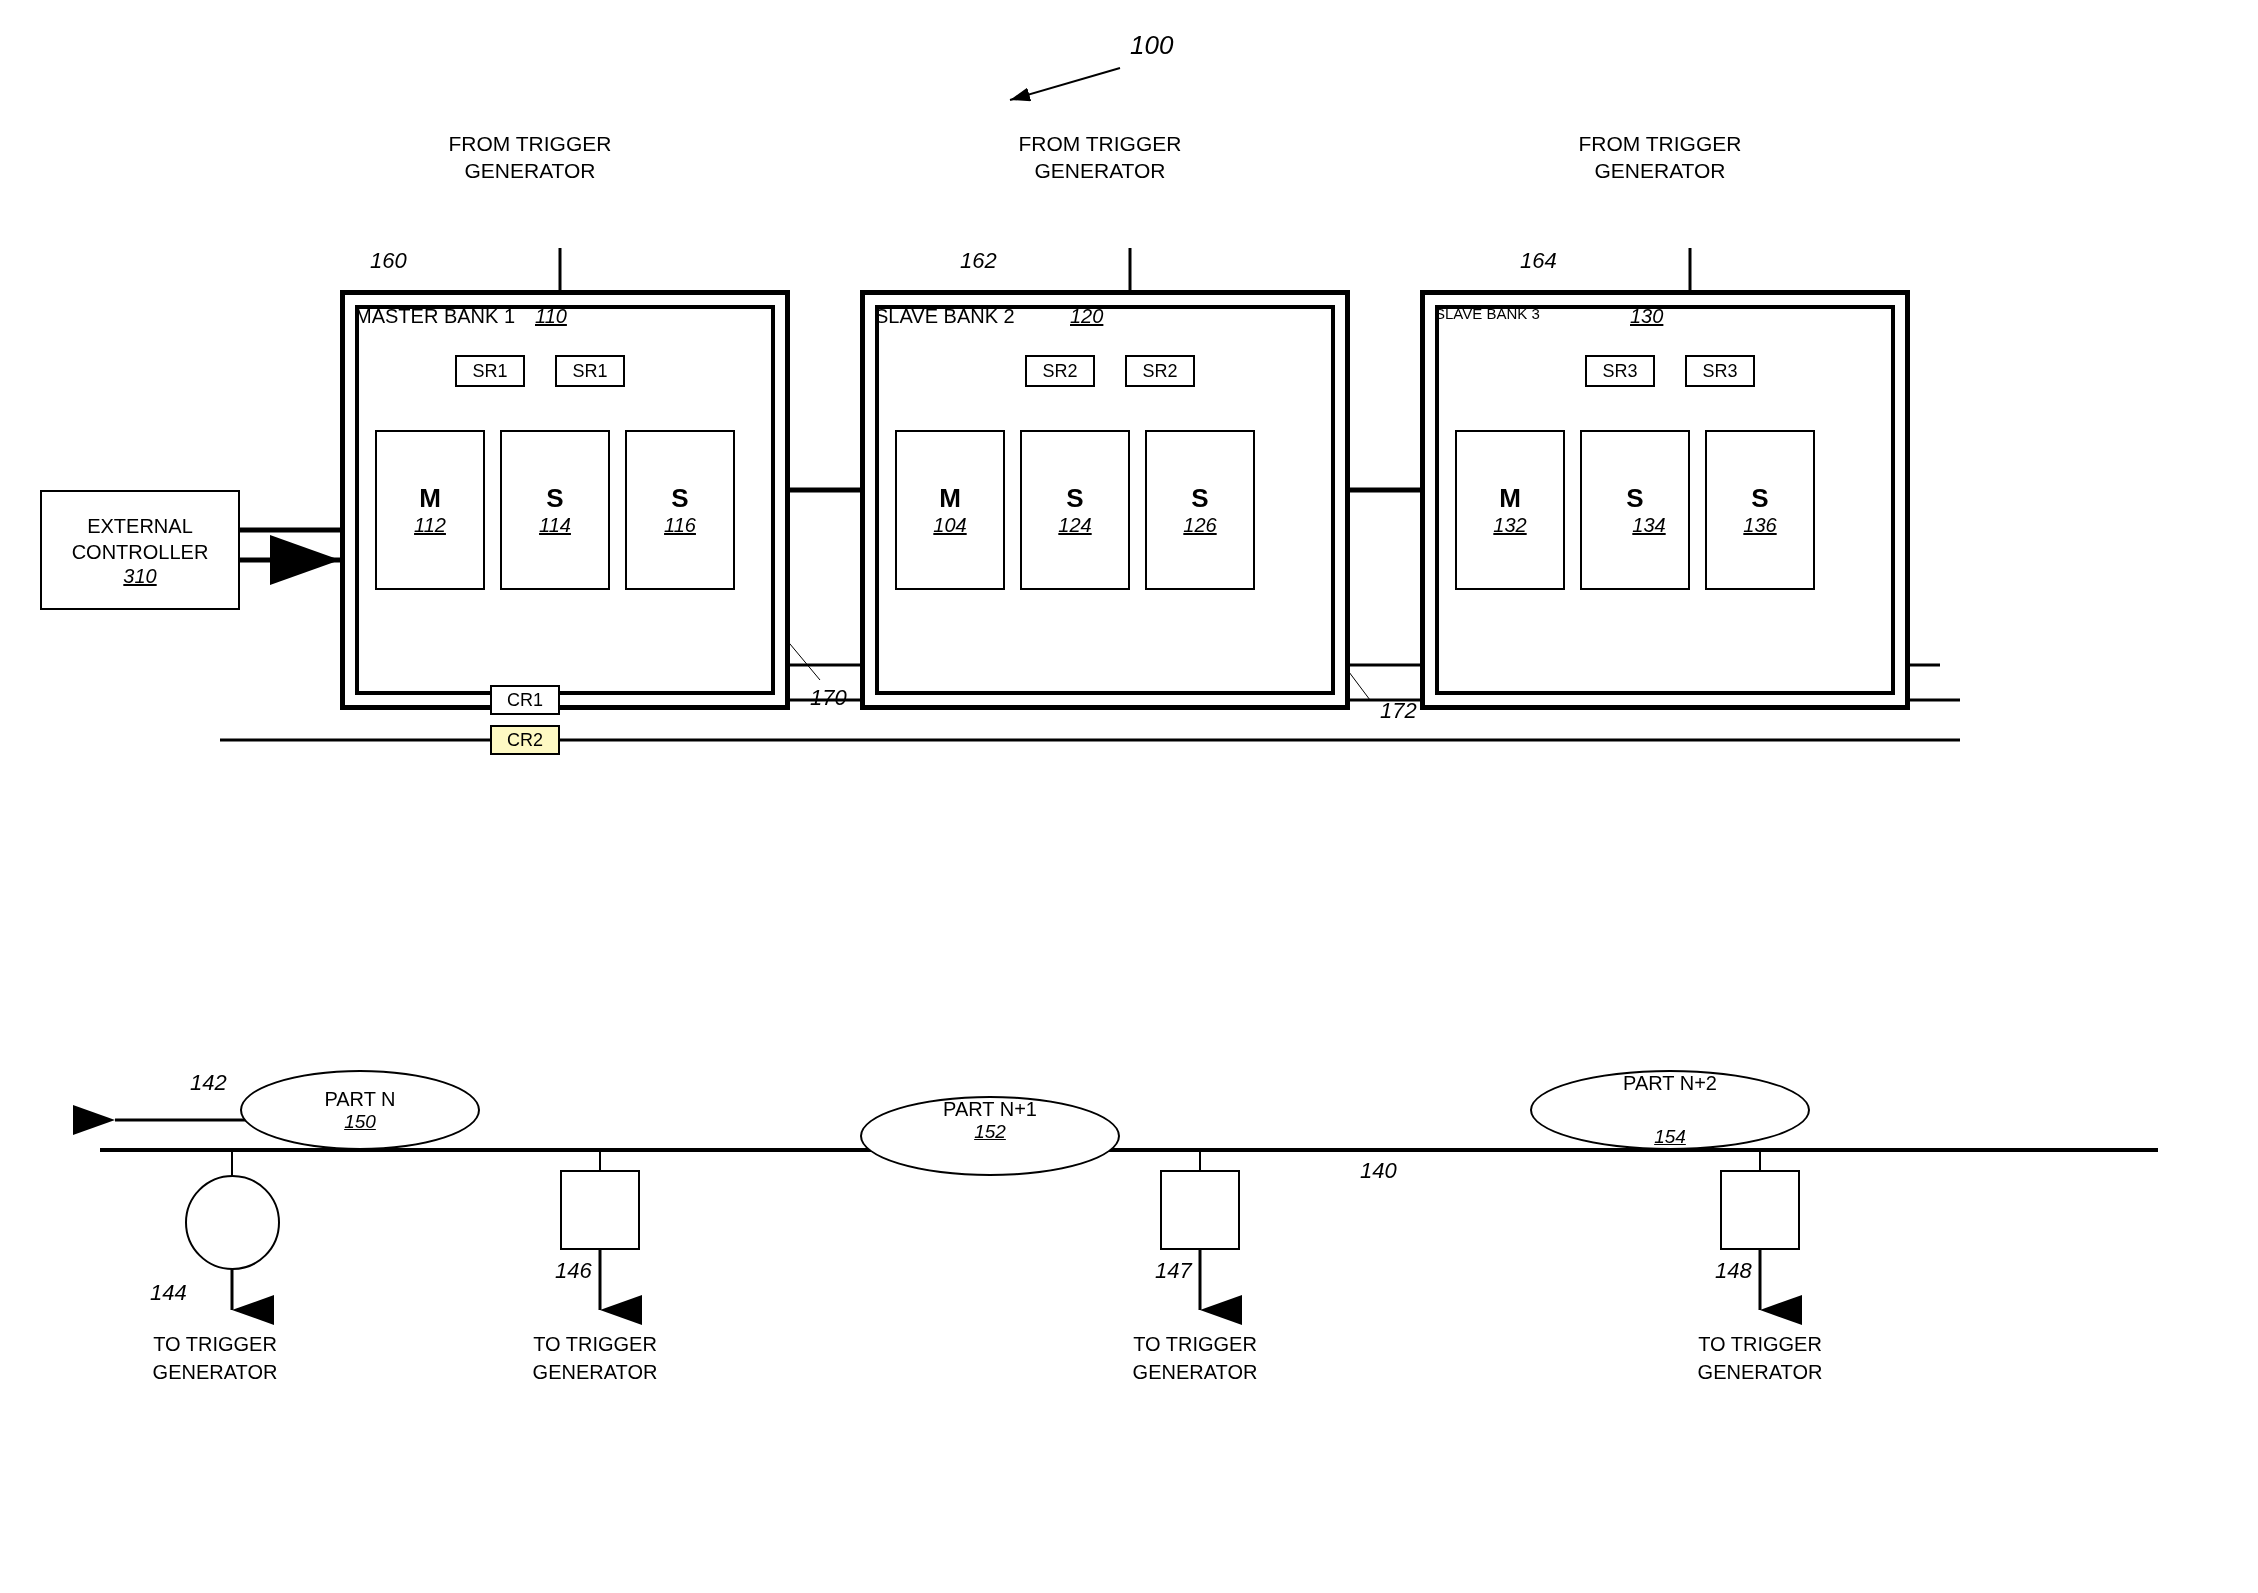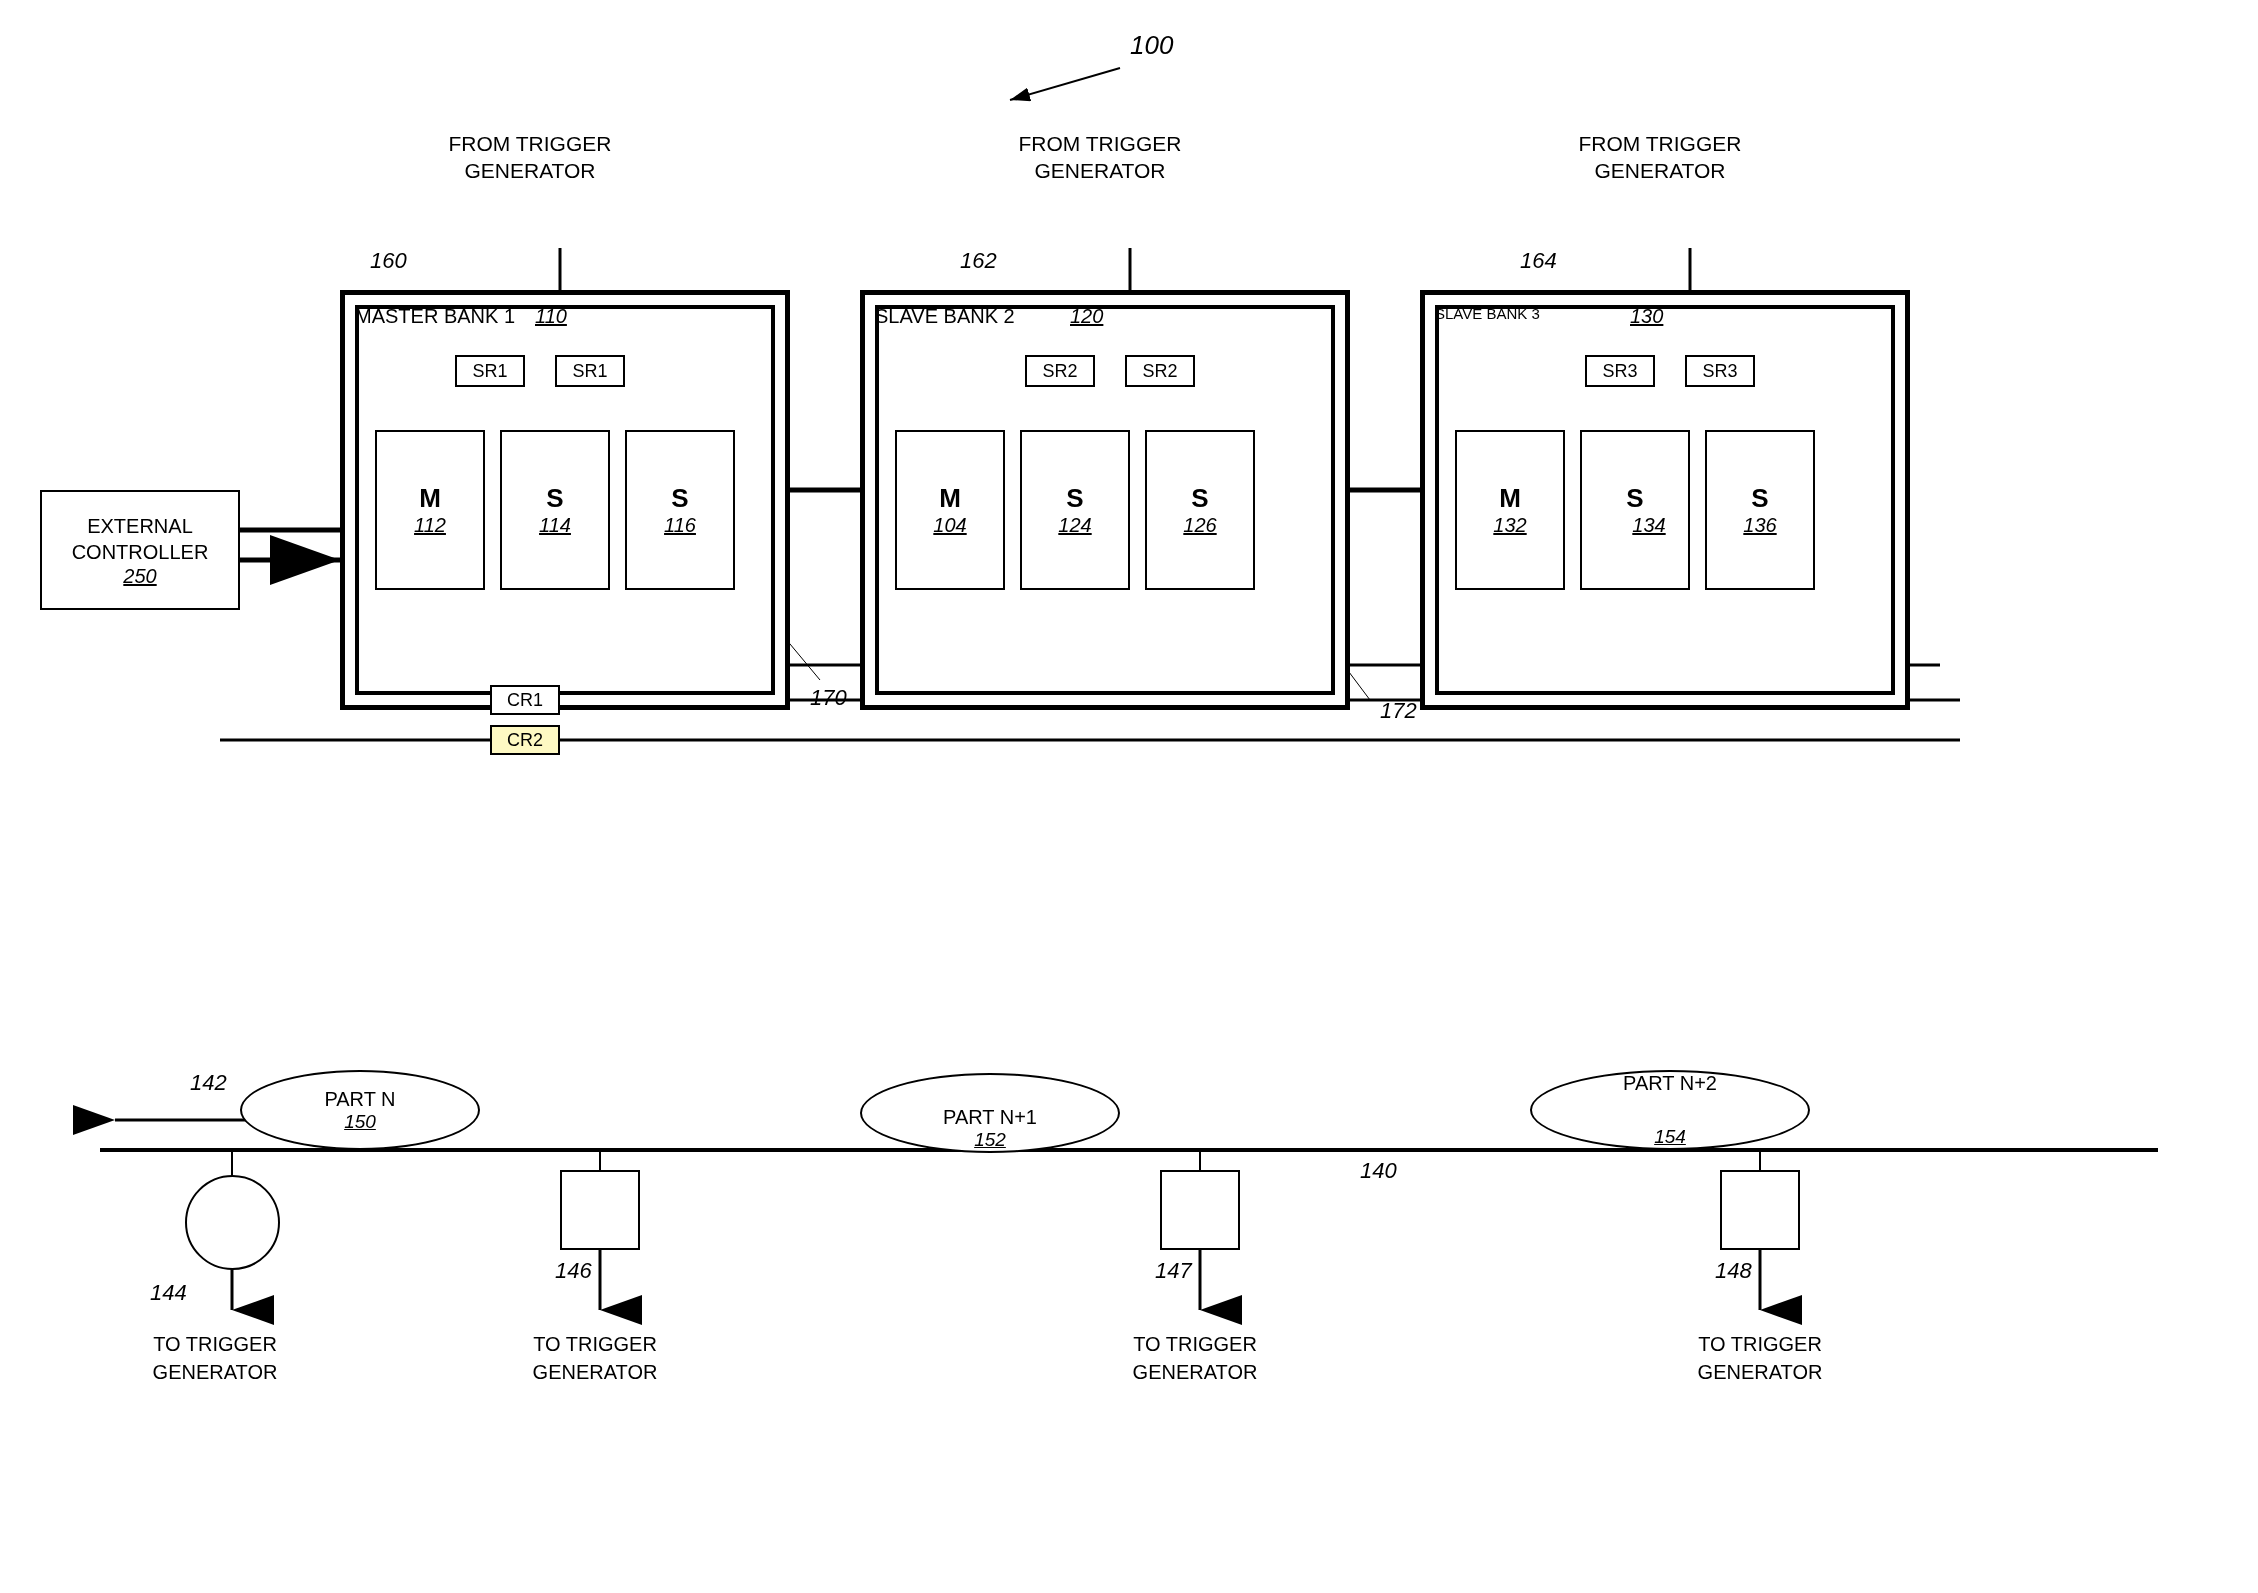--- a/index.html
+++ b/index.html
@@ -240,39 +240,39 @@
     <div style="font-size:26px; font-weight:bold;">S</div>
     <div class="label-italic label-underline" style="font-size:20px;margin-left:28px;">134</div>
   </div>
   <div class="box" style="left:1705px; top:430px; width:110px; height:160px; display:flex; flex-direction:column; align-items:center; justify-content:center;">
     <div style="font-size:26px; font-weight:bold;">S</div>
     <div class="label-italic label-underline" style="font-size:20px;">136</div>
   </div>
 
   <div class="box" style="left:40px; top:490px; width:200px; height:120px; display:flex; flex-direction:column; align-items:center; justify-content:center;">
     <div style="font-size:20px; text-align:center; line-height:1.3;">EXTERNAL<br>CONTROLLER</div>
-    <div class="label-italic label-underline" style="font-size:20px;">250</div>
+    <div class="label-italic label-underline" style="font-size:20px;">310</div>
   </div>
 
   <div class="box" style="left:490px; top:685px; width:70px; height:30px; display:flex; align-items:center; justify-content:center; font-size:18px; background:#fff; z-index:10;">CR1</div>
 
   <div class="label label-italic" style="left:810px; top:685px; font-size:22px;">170</div>
 
   <div class="box" style="left:490px; top:725px; width:70px; height:30px; display:flex; align-items:center; justify-content:center; font-size:18px; background:#fef9c3; z-index:10;">CR2</div>
 
   <div class="label label-italic" style="left:1380px; top:698px; font-size:22px;">172</div>
 
   <div class="label label-italic" style="left:190px; top:1070px; font-size:22px;">142</div>
 
   <div class="oval" style="left:240px; top:1070px; width:240px; height:80px; display:flex; flex-direction:column; align-items:center; justify-content:center;">
     <div style="font-size:20px;">PART N</div>
     <div class="label-italic label-underline" style="font-size:19px;">150</div>
   </div>
 
-  <div class="oval" style="left:860px; top:1073px; width:260px; height:80px; display:flex; flex-direction:column; align-items:center; justify-content:flex-end;">
+  <div class="oval" style="left:860px; top:1096px; width:260px; height:80px; display:flex; flex-direction:column; align-items:center; justify-content:flex-start;">
     <div style="font-size:20px;">PART N+1</div>
     <div class="label-italic label-underline" style="font-size:19px;">152</div>
   </div>
 
   <div class="oval" style="left:1530px; top:1070px; width:280px; height:80px; display:flex; flex-direction:column; align-items:center; justify-content:space-between;">
     <div style="font-size:20px;">PART N+2</div>
     <div class="label-italic label-underline" style="font-size:19px;">154</div>
   </div>
 
   <div class="label label-italic" style="left:1360px; top:1158px; font-size:22px;">140</div>

